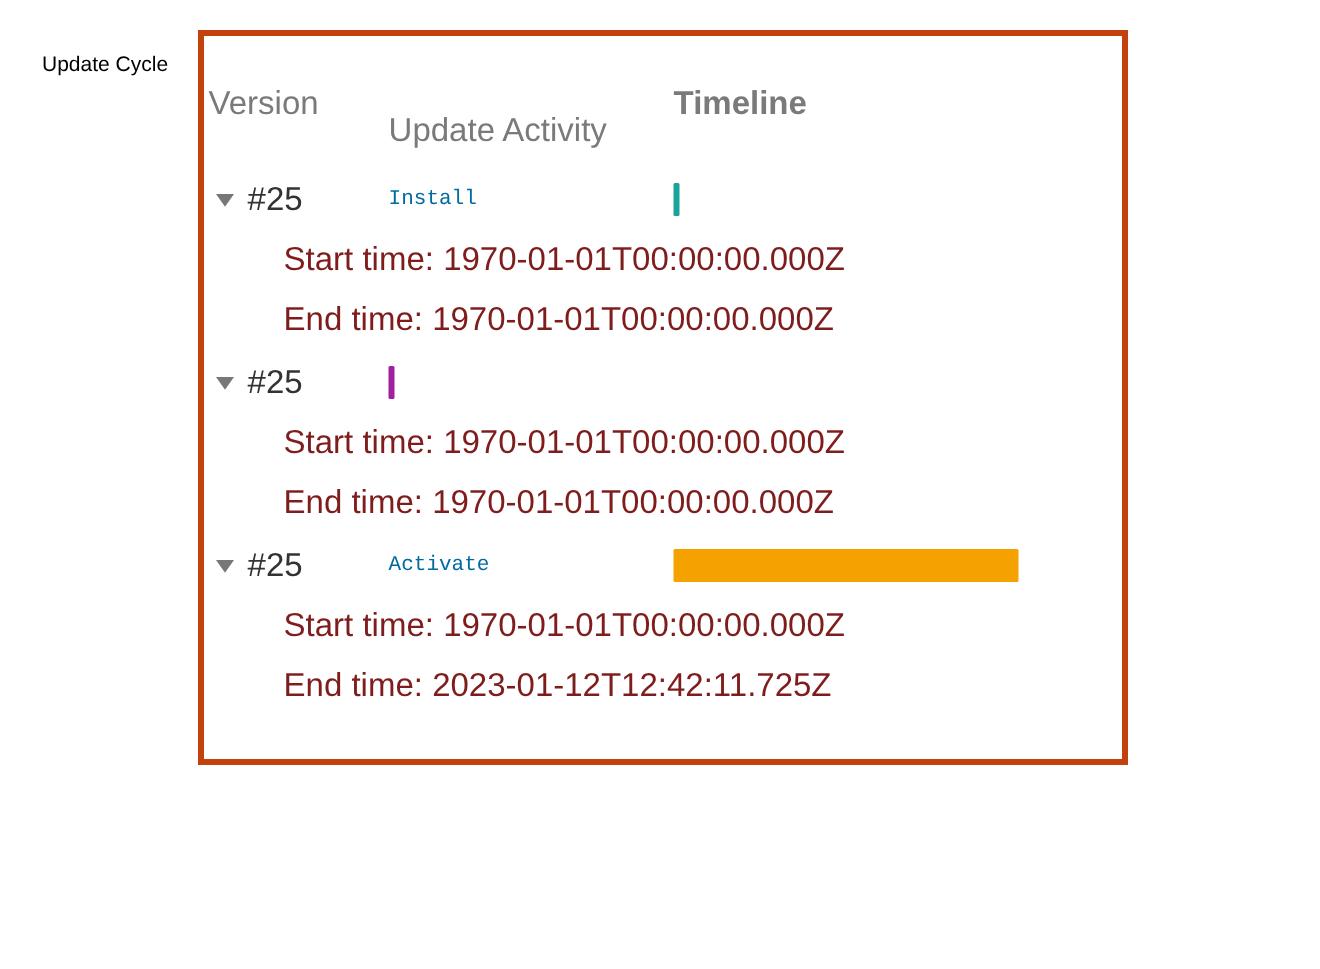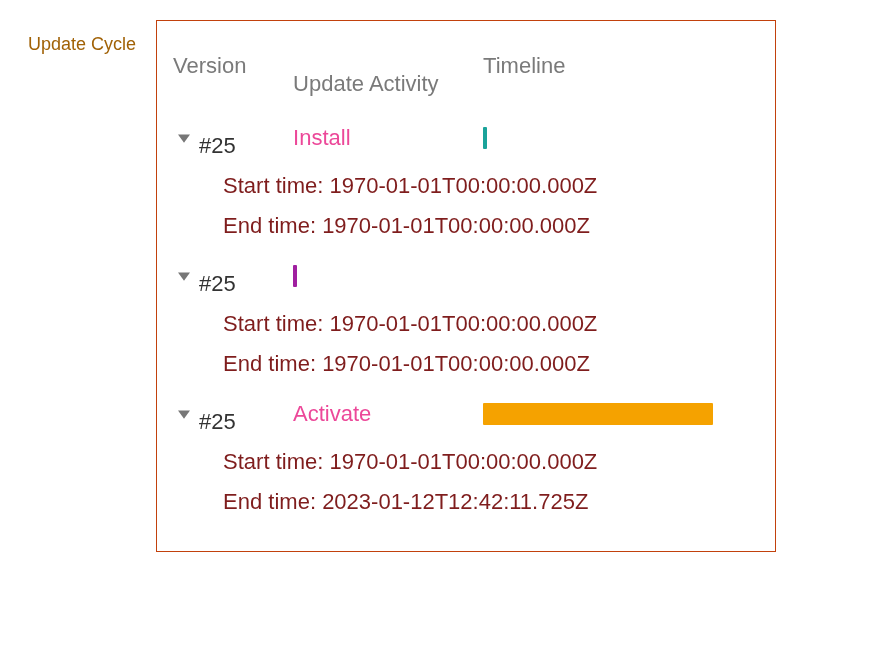--- a/index.html
+++ b/index.html
@@ -13,41 +13,41 @@
       color: #333;
       background: #fff;
       padding: 20px;
     }
     .container {
       display: flex;
       align-items: flex-start;
       gap: 20px;
     }
     .section-label {
-      color: #a16207;
-      font-size: 18px;
+      color: #000000;
+      font-size: 14px;
       padding-top: 14px;
       padding-left: 8px;
       white-space: nowrap;
     }
     .panel {
-      border: 1px solid #c2410c;
-      padding: 14px 16px 20px 16px;
+      border: 4px solid #c2410c;
+      padding: 14px 16px 20px 3px;
       min-width: 620px;
     }
     .header-row {
       display: flex;
       align-items: center;
       color: #7a7a7a;
       font-size: 22px;
       margin-bottom: 20px;
     }
     .col-version { width: 120px; }
     .col-activity { width: 190px; margin-top: 36px; }
-    .col-timeline { width: 260px; }
+    .col-timeline { width: 260px; font-weight: bold; }
     .item-row {
       display: flex;
       align-items: center;
       margin-top: 10px;
       margin-bottom: 10px;
     }
     .expander {
       display: inline-flex;
       align-items: center;
       justify-content: center;
@@ -55,32 +55,32 @@
       cursor: pointer;
     }
     .expander svg {
       width: 12px;
       height: 12px;
       fill: #777;
     }
     .version-text {
       color: #333;
       font-size: 22px;
-      margin-top: 16px;
     }
     .version-cell {
       display: flex;
       align-items: center;
       width: 120px;
       gap: 4px;
     }
     .activity-cell {
       width: 190px;
-      color: #ec4899;
-      font-size: 22px;
+      color: #0369a1;
+      font-size: 14px;
+      font-family: Liberation Mono, monospace;
     }
     .timeline-cell {
       width: 260px;
       display: flex;
       align-items: center;
     }
     .tick {
       height: 22px;
       border-radius: 1px;
     }

